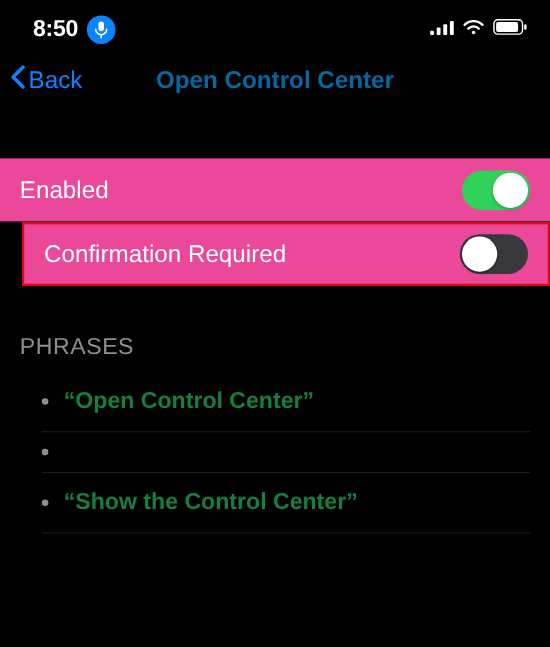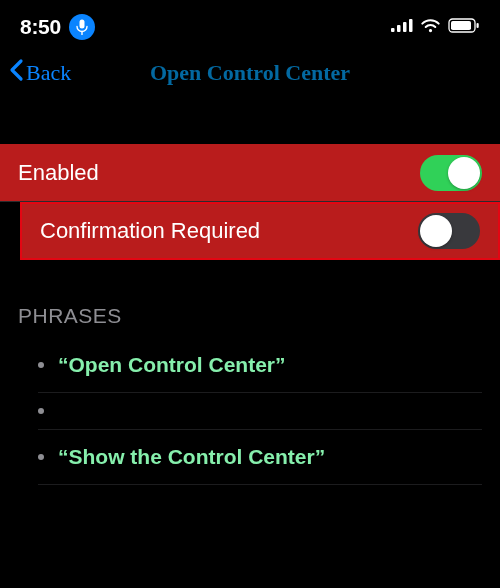--- a/index.html
+++ b/index.html
@@ -13,21 +13,21 @@
       height: 588px;
       background: #000;
       font-family: -apple-system, BlinkMacSystemFont, "Helvetica Neue", sans-serif;
       color: #fff;
       overflow: hidden;
     }
     .status-bar {
       display: flex;
       justify-content: space-between;
       align-items: center;
-      padding: 14px 20px 8px 20px;
+      padding: 14px 20px 8px 30px;
       height: 48px;
     }
     .status-left {
       display: flex;
       align-items: center;
       gap: 8px;
     }
     .status-time {
       font-size: 21px;
       font-weight: 600;
@@ -46,21 +46,20 @@
       display: flex;
       align-items: center;
       gap: 7px;
     }
     .nav-bar {
       display: flex;
       align-items: center;
       padding: 12px 10px 18px 26px;
       position: relative;
       height: 56px;
-      font-family: Liberation Serif, serif;
     }
     .back-btn {
       display: flex;
       align-items: center;
       color: #0a84ff;
       font-size: 22px;
       gap: 2px;
       position: absolute;
       left: 8px;
     }
@@ -75,21 +74,21 @@
     }
     .content {
       padding-top: 40px;
     }
     .row {
       display: flex;
       align-items: center;
       justify-content: space-between;
       padding: 0 18px;
       height: 58px;
-      background: #b91c1c;
+      background: #ec4899;
       border-bottom: 1px solid #2b2b2d;
     }
     .row:last-of-type {
       border-bottom: none;
     }
     .row-label {
       font-size: 22px;
       font-weight: 400;
       color: #fff;
     }
@@ -146,21 +145,21 @@
     .bullet {
       width: 6px;
       height: 6px;
       border-radius: 50%;
       background: #8e8e93;
       flex-shrink: 0;
     }
     .phrase-text {
       font-size: 21px;
       font-weight: 600;
-      color: #86efac;
+      color: #15803d;
       text-align: center;
     }
   </style>
 </head>
 <body>
 
 <div class="status-bar">
   <div class="status-left">
     <span class="status-time">8:50</span>
     <span class="mic-badge">

